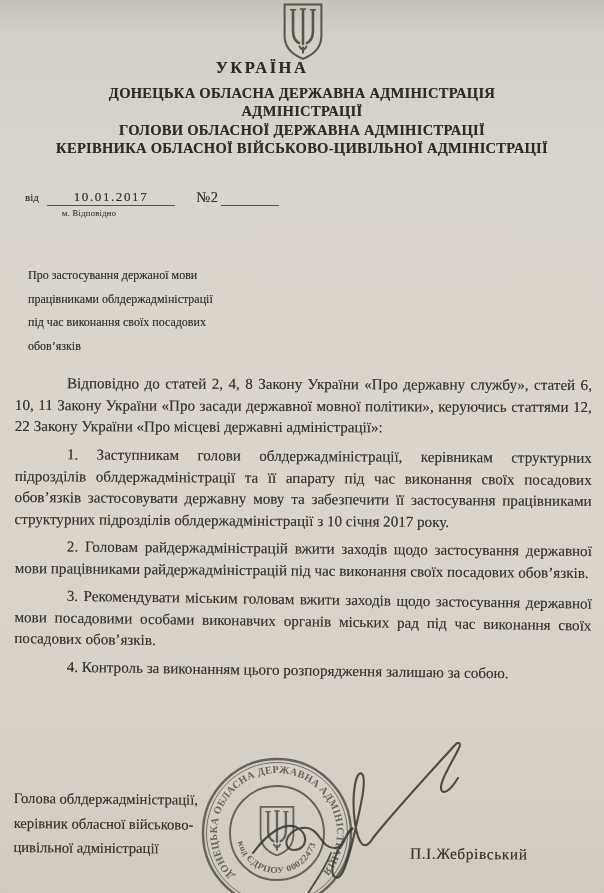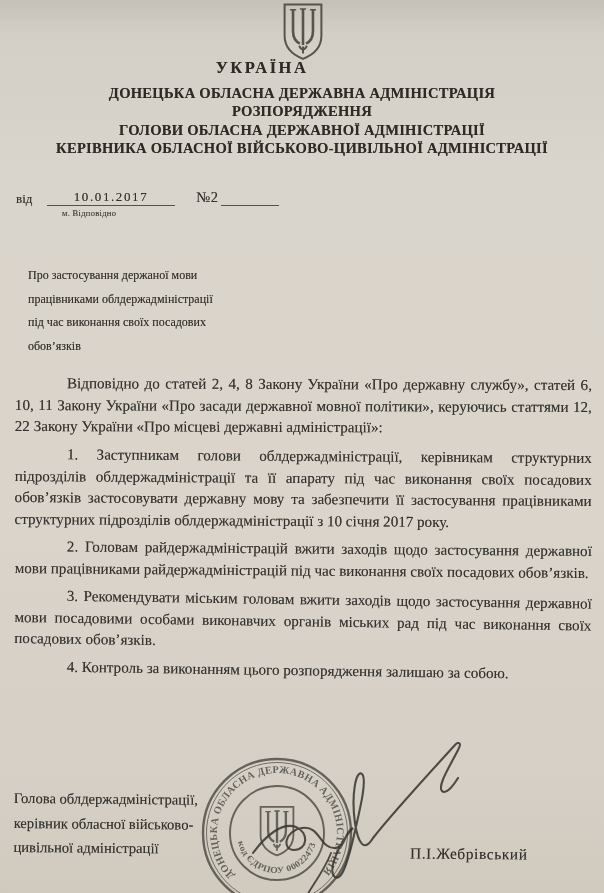--- a/index.html
+++ b/index.html
@@ -20,21 +20,21 @@
   .country {
     position:absolute; top:58px; left:0; width:524px; text-align:center;
     font-weight:bold; font-size:16.5px; letter-spacing:2.5px; color:#2d2b26;
   }
   .org {
     position:absolute; top:84px; left:0; width:604px; text-align:center;
     font-weight:bold; font-size:14.6px; line-height:18.4px; letter-spacing:0.25px; color:#2d2b26;
   }
 
   
-  .vid   { position:absolute; left:16px;  top:191px; font-size:13px; }
+  .vid   { position:absolute; left:25px;  top:191px; font-size:11px; }
   .dline {
     position:absolute; left:47px; top:178px; width:128px; height:28px;
     border-bottom:1.6px solid #55524a;
     display:flex; align-items:flex-end; justify-content:center;
     font-size:13px; letter-spacing:1.6px;
   }
   .place { position:absolute; left:62px;  top:208px; font-size:8.5px; letter-spacing:0.3px; color:#45423b; }
   .num   { position:absolute; left:196px; top:189px; font-size:14.5px; letter-spacing:1px; }
   .nline { position:absolute; left:221px; top:205px; width:58px; border-bottom:1.6px solid #55524a; }
 
@@ -94,22 +94,22 @@
         </g>
       </symbol>
     </defs>
     <use href="#tryzub" width="60" height="78"></use>
   </svg>
 
   <div class="country ink">УКРАЇНА</div>
 
   <div class="org ink">
     <div>ДОНЕЦЬКА ОБЛАСНА ДЕРЖАВНА АДМІНІСТРАЦІЯ</div>
-    <div>РОЗПОРЯДЖЕННЯ</div>
-    <div>ГОЛОВИ ОБЛАСНА ДЕРЖАВНОЇ АДМІНІСТРАЦІЇ</div>
+    <div>АДМІНІСТРАЦІЇ</div>
+    <div>ГОЛОВИ ОБЛАСНОЇ ДЕРЖАВНА АДМІНІСТРАЦІЇ</div>
     <div>КЕРІВНИКА ОБЛАСНОЇ ВІЙСЬКОВО-ЦИВІЛЬНОЇ АДМІНІСТРАЦІЇ</div>
   </div>
 
   <div class="vid ink">від</div>
   <div class="dline ink">10.01.2017</div>
   <div class="place ink">м. Відповідно</div>
   <div class="num ink">№2</div>
   <div class="nline"></div>
 
   <div class="subject ink">

